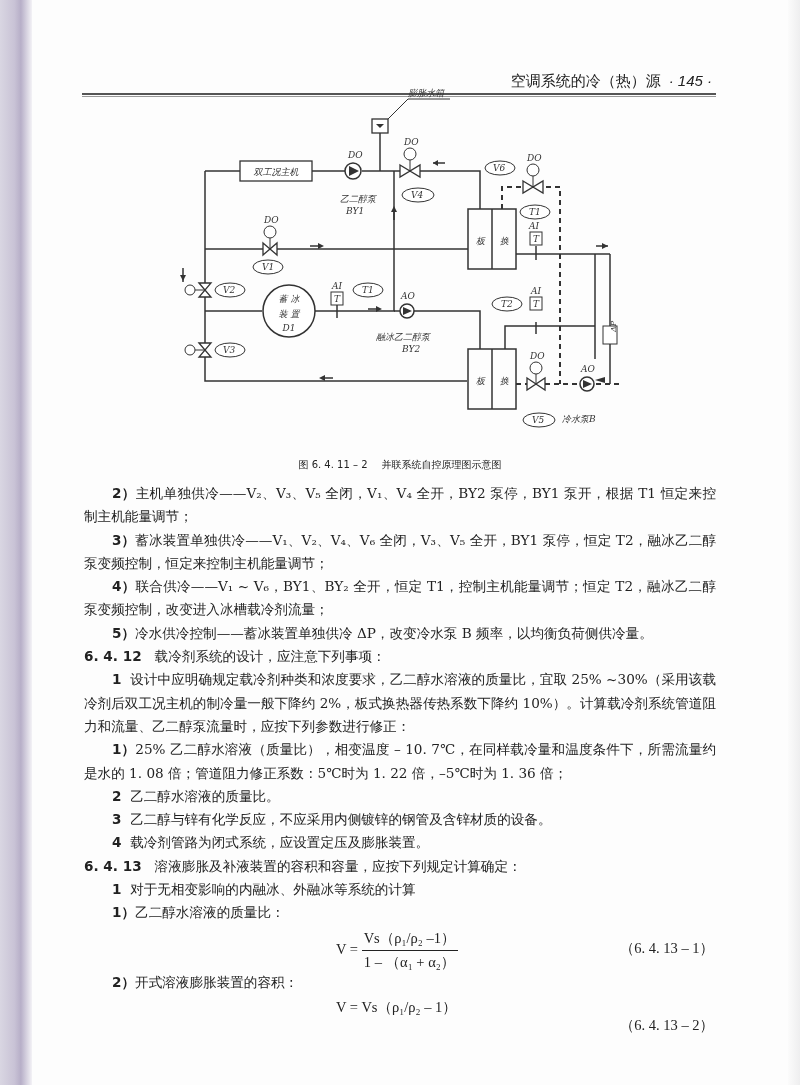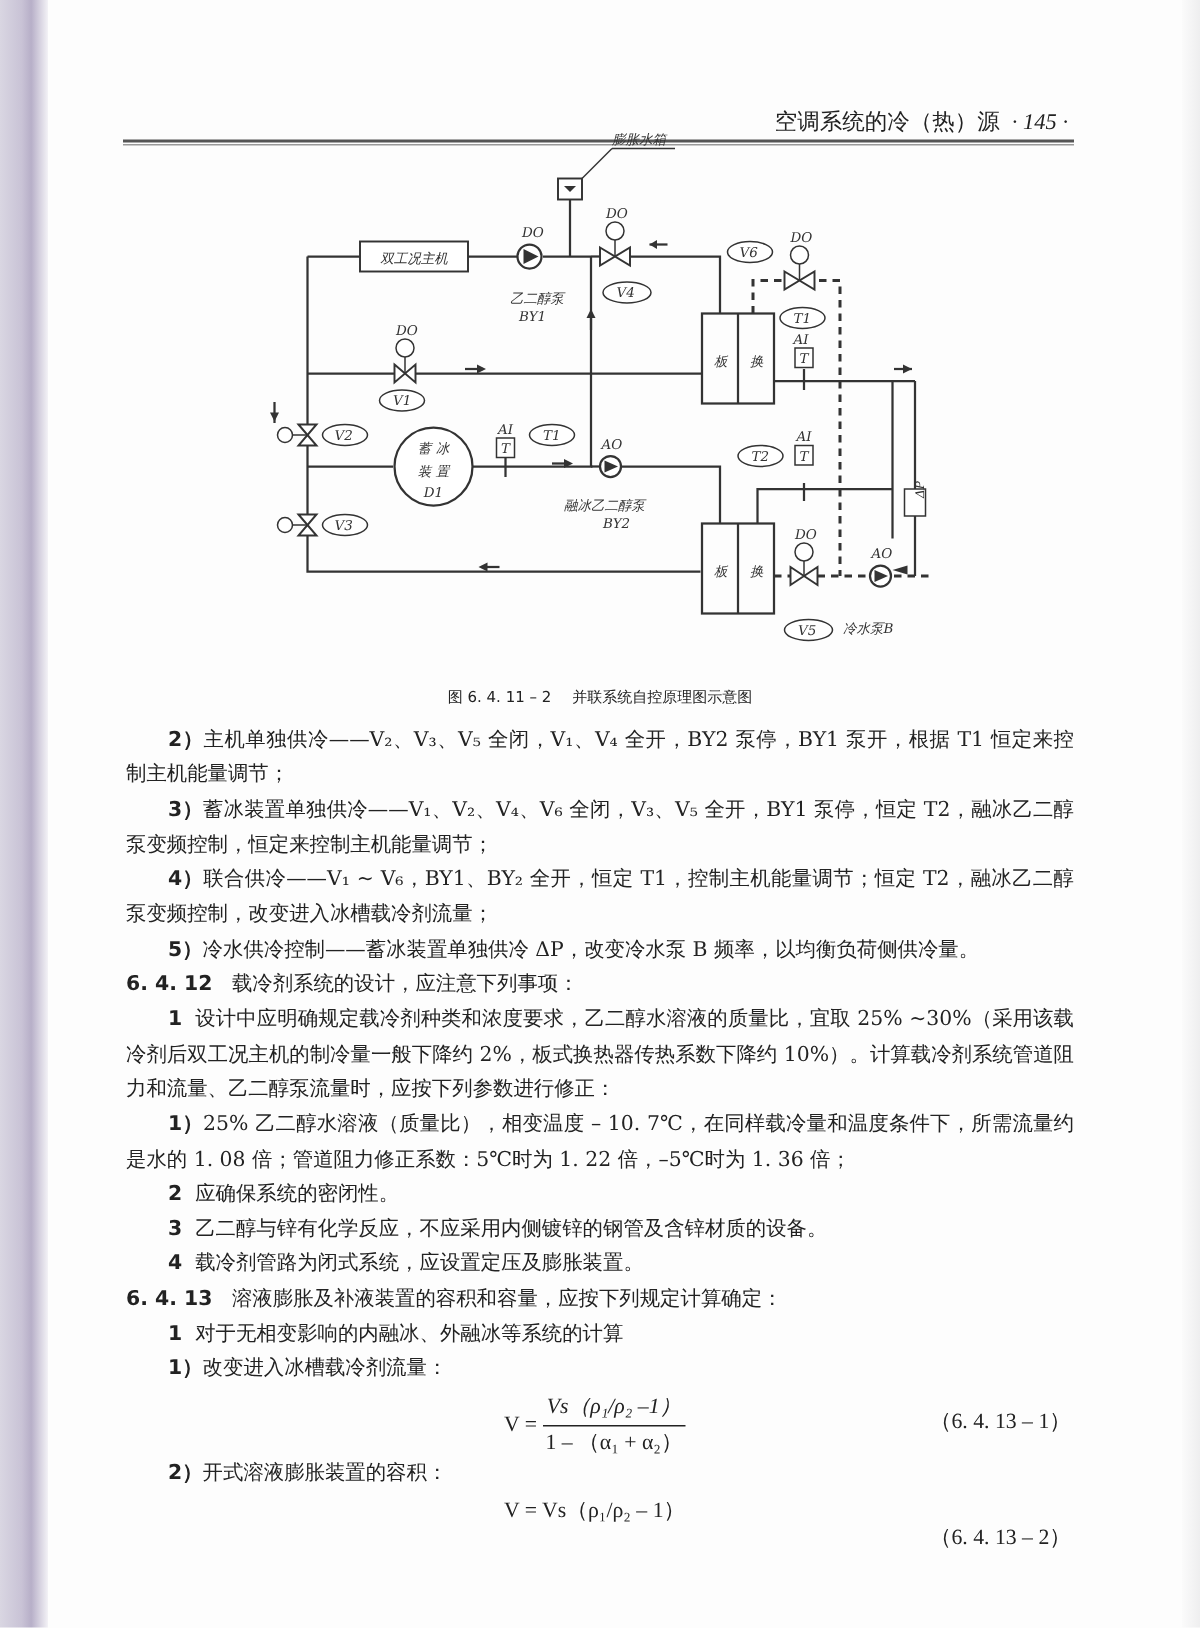--- a/index.html
+++ b/index.html
@@ -14,21 +14,21 @@
     background: linear-gradient(to right, #d9d6e2 0%, #c9c3d6 45%, #b7afc8 65%, #f3f2f6 100%);
   }
   .page-edge-right {
     position: absolute; right: 0; top: 0; width: 12px; height: 1085px;
     background: linear-gradient(to right, #fbfbfb, #eeeeef);
   }
   .running-header {
     position: absolute; left: 82px; top: 72px; width: 630px; height: 22px;
     text-align: right; font-family: "DejaVu Sans", "Liberation Sans", sans-serif; font-size: 15px;
   }
-  .running-header .pg { font-family: Liberation Serif, serif; font-style: italic; margin-left: 8px; }
+  .running-header .pg { font-family: Liberation Sans, sans-serif; font-style: italic; margin-left: 8px; }
   .header-rule {
     position: absolute; left: 82px; top: 93px; width: 634px; height: 0;
     border-top: 2px solid #555; border-bottom: 1px solid #999;
     padding-top: 1px;
   }
   .figure { position: absolute; left: 150px; top: 84px; width: 500px; height: 350px; font-style: italic; }
   .figure svg { width: 500px; height: 350px; }
   .caption {
     position: absolute; left: 0; top: 458px; width: 800px; text-align: center;
     font-family: "DejaVu Sans", "Liberation Sans", sans-serif; font-size: 10px;
@@ -43,21 +43,21 @@
   .p.sec { text-indent: 0; }
   .b { font-family: "DejaVu Sans", "Liberation Sans", sans-serif; font-weight: bold; }
   .formula {
     position: relative; height: 46px; font-family: "Liberation Serif", serif; font-size: 14.5px;
   }
   .formula.small { height: 28px; }
   .formula .expr { position: absolute; left: 252px; top: 2px; }
   .formula .eqno { position: absolute; right: 2px; }
   .frac { display: inline-block; vertical-align: middle; text-align: center; }
   .frac .num, .frac .den { display: block; padding: 0 2px; }
-  .frac .num { border-bottom: 1px solid #222; font-style: italic; }
+  .frac .num { border-bottom: 1px solid #222; }
 </style>
 </head>
 <body>
 
 <div class="page-edge-left"></div>
 <div class="page-edge-right"></div>
 
 <div class="running-header">
   <span>空调系统的冷（热）源</span><span class="pg">· 145 ·</span>
 </div>
@@ -250,26 +250,26 @@
 </div>
 
 <div class="body-text">
   <p class="p indent"><span class="b">2）</span><span>主机单独供冷——V₂、V₃、V₅ 全闭，V₁、V₄ 全开，BY2 泵停，BY1 泵开，根据 T1 恒定来控制主机能量调节；</span></p>
   <p class="p indent"><span class="b">3）</span><span>蓄冰装置单独供冷——V₁、V₂、V₄、V₆ 全闭，V₃、V₅ 全开，BY1 泵停，恒定 T2，融冰乙二醇泵变频控制，恒定来控制主机能量调节；</span></p>
   <p class="p indent"><span class="b">4）</span><span>联合供冷——V₁ ~ V₆，BY1、BY₂ 全开，恒定 T1，控制主机能量调节；恒定 T2，融冰乙二醇泵变频控制，改变进入冰槽载冷剂流量；</span></p>
   <p class="p indent"><span class="b">5）</span><span>冷水供冷控制——蓄冰装置单独供冷 ΔP，改变冷水泵 B 频率，以均衡负荷侧供冷量。</span></p>
   <p class="p sec"><span class="b">6. 4. 12</span>&nbsp;&nbsp;&nbsp;<span>载冷剂系统的设计，应注意下列事项：</span></p>
   <p class="p indent"><span class="b">1</span>&nbsp;&nbsp;<span>设计中应明确规定载冷剂种类和浓度要求，乙二醇水溶液的质量比，宜取 25% ~30%（采用该载冷剂后双工况主机的制冷量一般下降约 2%，板式换热器传热系数下降约 10%）。计算载冷剂系统管道阻力和流量、乙二醇泵流量时，应按下列参数进行修正：</span></p>
   <p class="p indent"><span class="b">1）</span><span>25% 乙二醇水溶液（质量比），相变温度 – 10. 7℃，在同样载冷量和温度条件下，所需流量约是水的 1. 08 倍；管道阻力修正系数：5℃时为 1. 22 倍，–5℃时为 1. 36 倍；</span></p>
-  <p class="p indent"><span class="b">2</span>&nbsp;&nbsp;<span>应确保系统的密闭性。</span></p>
+  <p class="p indent"><span class="b">2</span>&nbsp;&nbsp;<span>乙二醇水溶液的质量比。</span></p>
   <p class="p indent"><span class="b">3</span>&nbsp;&nbsp;<span>乙二醇与锌有化学反应，不应采用内侧镀锌的钢管及含锌材质的设备。</span></p>
   <p class="p indent"><span class="b">4</span>&nbsp;&nbsp;<span>载冷剂管路为闭式系统，应设置定压及膨胀装置。</span></p>
   <p class="p sec"><span class="b">6. 4. 13</span>&nbsp;&nbsp;&nbsp;<span>溶液膨胀及补液装置的容积和容量，应按下列规定计算确定：</span></p>
   <p class="p indent"><span class="b">1</span>&nbsp;&nbsp;<span>对于无相变影响的内融冰、外融冰等系统的计算</span></p>
-  <p class="p indent"><span class="b">1）</span><span>改变进入冰槽载冷剂流量：</span></p>
+  <p class="p indent"><span class="b">1）</span><span>乙二醇水溶液的质量比：</span></p>
 
   <div class="formula">
     <span class="expr">
       <span>V =</span>
       <span class="frac">
         <span class="num">Vs（ρ₁/ρ₂ –1）</span>
         <span class="den">1 – （α₁ + α₂）</span>
       </span>
     </span>
     <span class="eqno" style="top:12px;">（6. 4. 13 – 1）</span>

